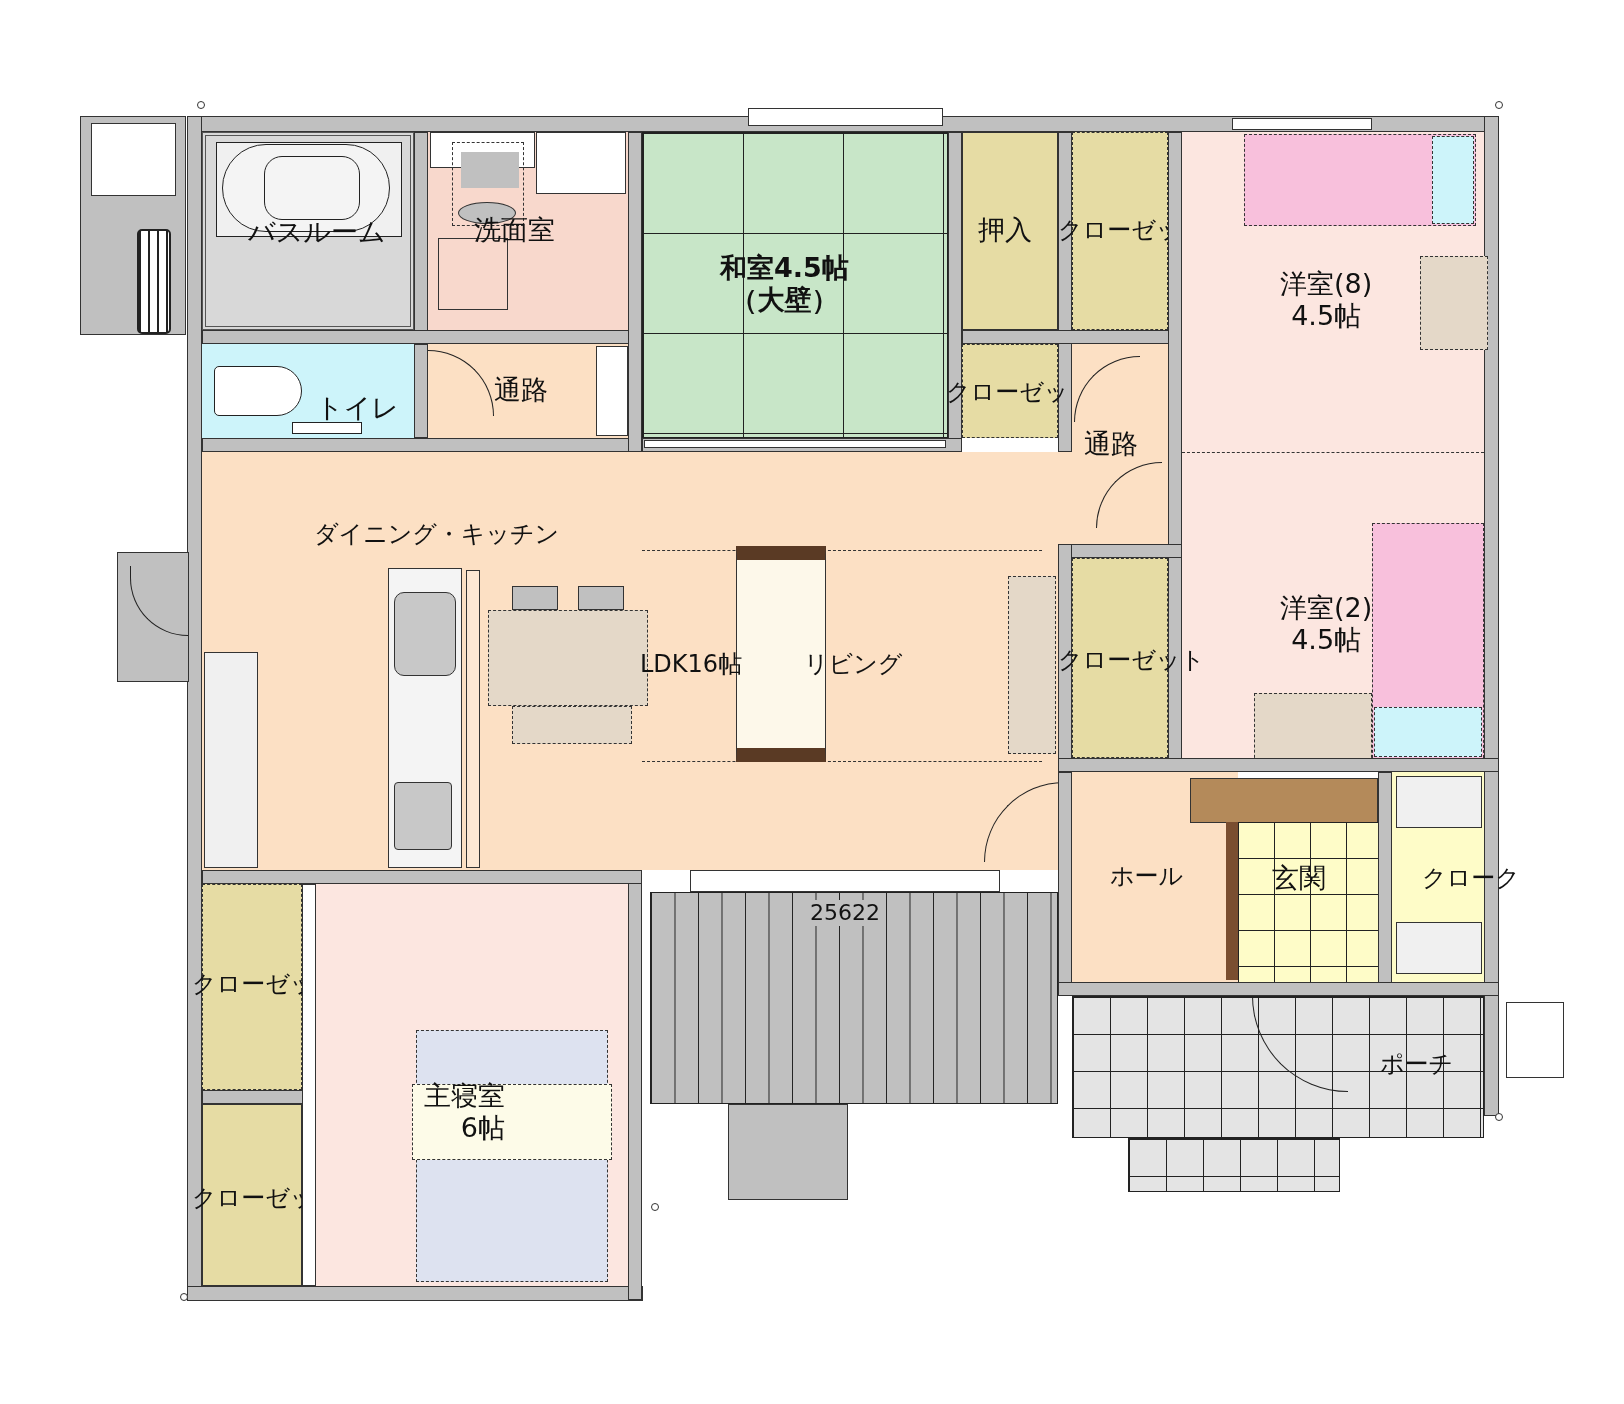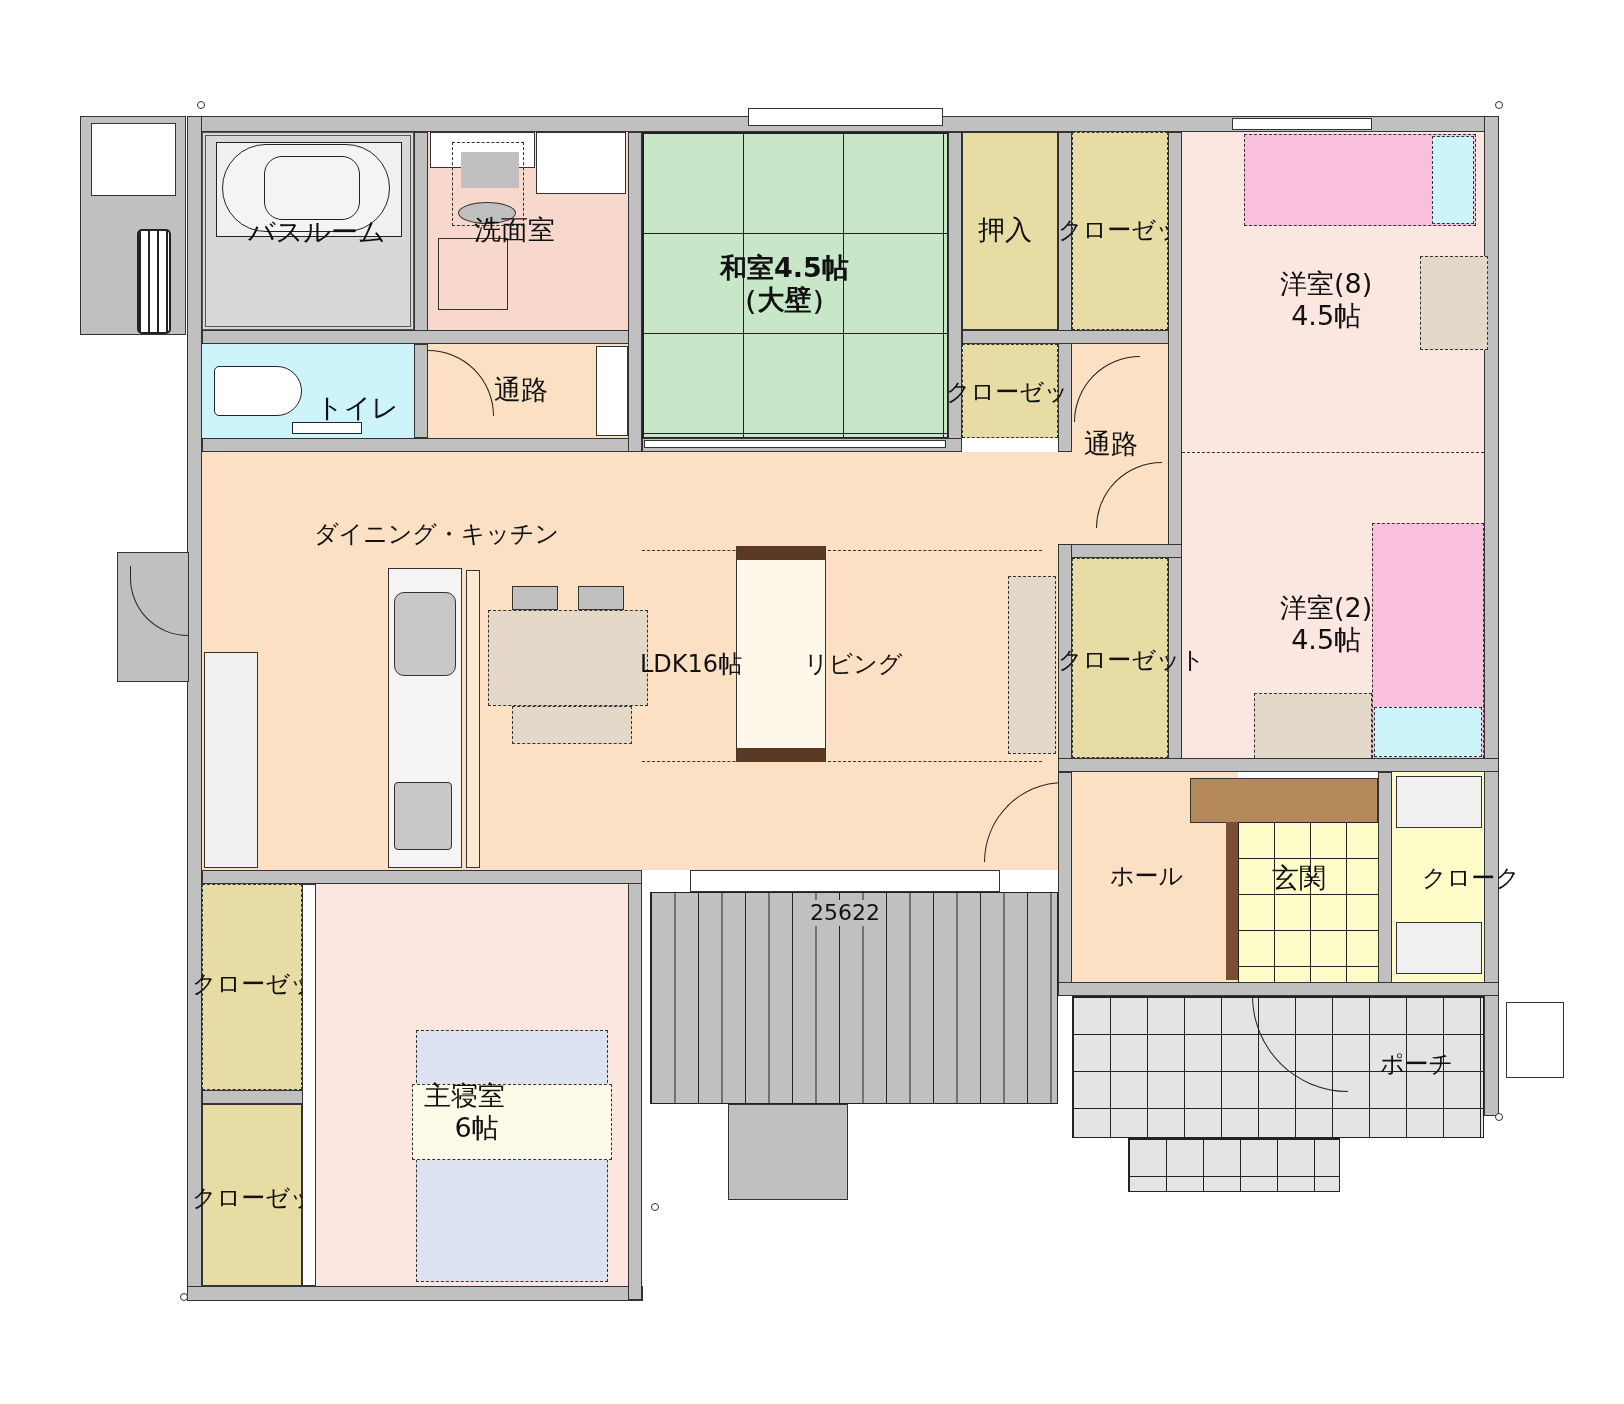--- a/index.html
+++ b/index.html
@@ -184,21 +184,21 @@
 <div class="lbl sm" style="left:192px;top:970px;">クローゼット</div>
 <div class="wall" style="left:202px;top:1090px;width:114px;height:14px;"></div>
 <div class="room" style="left:202px;top:1104px;width:100px;height:182px;background:#e6dca4;border:1px solid #333;"></div>
 <div class="lbl sm" style="left:192px;top:1184px;">クローゼット</div>
 <div class="abs" style="left:302px;top:884px;width:14px;height:402px;background:#fff;border:1px solid #333;"></div>
 
 <div class="room" style="left:316px;top:884px;width:312px;height:402px;background:#fce6e0;">
   <div class="abs" style="left:100px;top:146px;width:192px;height:252px;background:#dde2f0;border:1px dashed #333;"></div>
   <div class="abs" style="left:96px;top:200px;width:200px;height:76px;background:#fdfbe8;border:1px dashed #333;"></div>
 </div>
-<div class="lbl" style="left:424px;top:1080px;text-align:center;">
+<div class="lbl" style="left:424px;top:1080px;text-align:right;">
   <div>主寝室</div>
   <div style="padding-left:24px;">6帖</div>
 </div>
 
 <div class="dot" style="left:197px;top:101px;"></div>
 <div class="dot" style="left:1495px;top:101px;"></div>
 <div class="dot" style="left:1495px;top:1113px;"></div>
 <div class="dot" style="left:180px;top:1293px;"></div>
 <div class="dot" style="left:651px;top:1203px;"></div>
 

